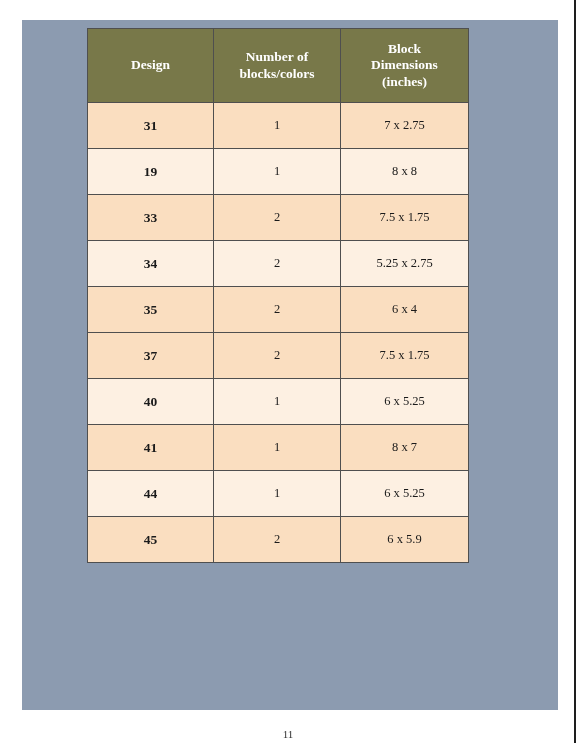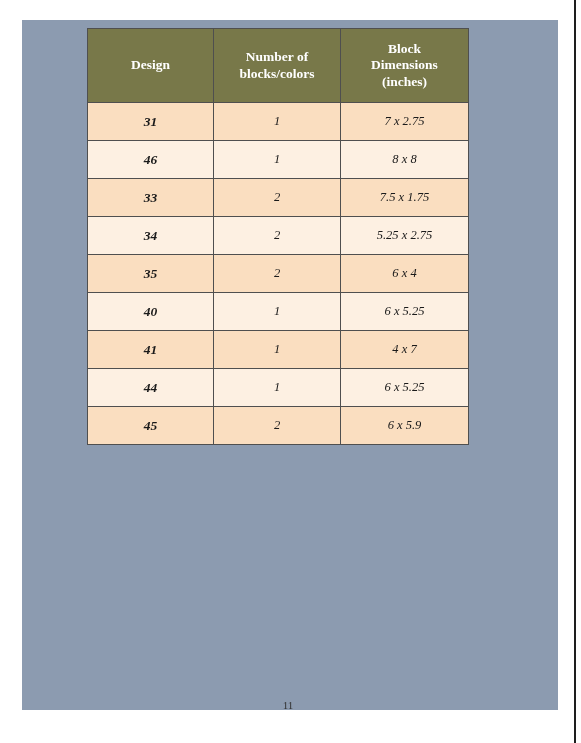--- a/index.html
+++ b/index.html
@@ -63,25 +63,24 @@
     font-weight: bold;
     font-size: 13.5px;
     line-height: 1.22;
     padding: 6px 4px;
     height: 74px;
     box-sizing: border-box;
     text-shadow: 0 0 0 rgba(0,0,0,0);
   }
 
   #design-table tbody td {
-    height: 38px;
+    height: 46px;
     padding: 8px 4px;
     font-size: 12.5px;
     box-sizing: border-box;
-    font-style: italic;
   }
 
   
   .col-design   { width: 126px; }
   .col-blocks   { width: 127px; }
   .col-dims     { width: 128px; }
 
   
   #design-table tbody td.cell-design {
     font-weight: bold;
@@ -89,21 +88,21 @@
   }
 
   
   #design-table tbody tr.row-dark td  { background: #fadec0; }
   #design-table tbody tr.row-light td { background: #fdf0e2; }
 
   
   #page-number {
     position: absolute;
     left: 0;
-    top: 699px;
+    top: 728px;
     width: 576px;
     text-align: center;
     font-size: 11px;
     color: #333333;
     font-family: "Liberation Serif", "DejaVu Serif", serif;
   }
 
   
   .th-line { display: block; white-space: nowrap; }
 </style>
@@ -131,48 +130,53 @@
           </th>
         </tr>
       </thead>
       <tbody id="table-body">
           <tr class="row-dark">
             <td class="col-design cell-design">31</td>
             <td class="col-blocks">1</td>
             <td class="col-dims">7 x 2.75</td>
           </tr>
           <tr class="row-light">
-            <td class="col-design cell-design">46</td>
+            <td class="col-design cell-design">19</td>
             <td class="col-blocks">1</td>
             <td class="col-dims">8 x 8</td>
           </tr>
           <tr class="row-dark">
             <td class="col-design cell-design">33</td>
             <td class="col-blocks">2</td>
             <td class="col-dims">7.5 x 1.75</td>
           </tr>
           <tr class="row-light">
             <td class="col-design cell-design">34</td>
             <td class="col-blocks">2</td>
             <td class="col-dims">5.25 x 2.75</td>
           </tr>
           <tr class="row-dark">
             <td class="col-design cell-design">35</td>
             <td class="col-blocks">2</td>
             <td class="col-dims">6 x 4</td>
           </tr>
+          <tr class="row-dark">
+            <td class="col-design cell-design">37</td>
+            <td class="col-blocks">2</td>
+            <td class="col-dims">7.5 x 1.75</td>
+          </tr>
           <tr class="row-light">
             <td class="col-design cell-design">40</td>
             <td class="col-blocks">1</td>
             <td class="col-dims">6 x 5.25</td>
           </tr>
           <tr class="row-dark">
             <td class="col-design cell-design">41</td>
             <td class="col-blocks">1</td>
-            <td class="col-dims">4 x 7</td>
+            <td class="col-dims">8 x 7</td>
           </tr>
           <tr class="row-light">
             <td class="col-design cell-design">44</td>
             <td class="col-blocks">1</td>
             <td class="col-dims">6 x 5.25</td>
           </tr>
           <tr class="row-dark">
             <td class="col-design cell-design">45</td>
             <td class="col-blocks">2</td>
             <td class="col-dims">6 x 5.9</td>

